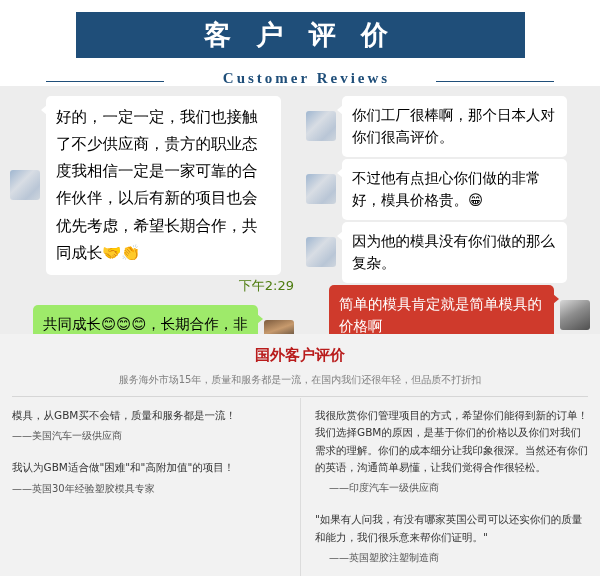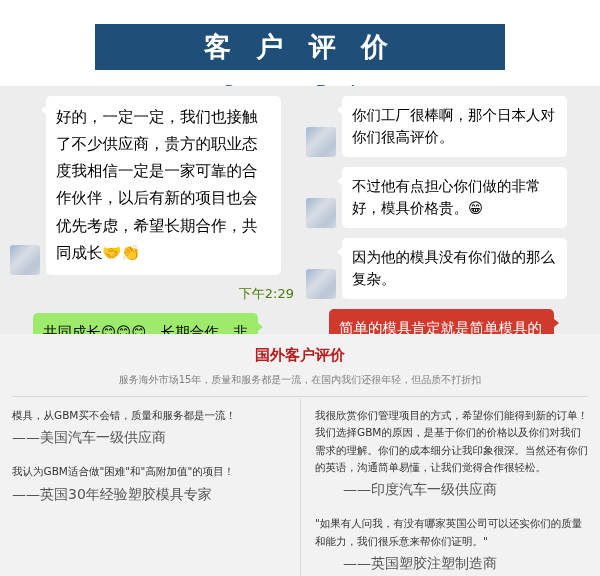--- a/index.html
+++ b/index.html
@@ -22,22 +22,22 @@
 
   
   .header {
     position: relative;
     height: 86px;
     background: #ffffff;
     padding-top: 4px;
     box-sizing: border-box;
   }
   .title-bar {
-    width: 410px;
-    margin: 20px auto 0 auto;
+    width: 449px;
+    margin: 8px auto 0 auto;
     height: 46px;
     background: #1f4e79;
     color: #ffffff;
     text-align: center;
     font-size: 27px;
     font-weight: bold;
     letter-spacing: 8px;
     line-height: 46px;
     font-family: "DejaVu Sans", sans-serif;
   }
@@ -79,22 +79,22 @@
   .chat-col {
     width: 50%;
     box-sizing: border-box;
     position: relative;
   }
   .chat-col.left { padding: 2px 6px 0 4px; }
   .chat-col.right { padding: 2px 4px 0 6px; }
 
   .msg-row {
     display: flex;
-    margin-bottom: 10px;
-    align-items: flex-end;
+    margin-bottom: 2px;
+    align-items: center;
   }
   .msg-row.from-me { justify-content: flex-end; }
 
   .avatar {
     width: 30px;
     height: 30px;
     border-radius: 3px;
     flex: 0 0 30px;
     background: #c8cdd6;
     overflow: hidden;
@@ -200,25 +200,25 @@
   }
   .col.left { padding-right: 14px; }
   .col.right { padding-left: 14px; border-left: 1px solid #dcdcdc; }
   .quote {
     font-size: 10.5px;
     color: #333333;
     line-height: 1.65;
     margin: 0 0 5px 0;
   }
   .source {
-    font-size: 14px;
+    font-size: 10px;
     color: #555555;
     margin: 0 0 16px 0;
   }
-  .source.indent { margin-left: 28px; }
+  .source.indent { margin-left: 14px; }
   .vsep {
     position: absolute;
     left: 300px;
     top: 64px;
     width: 1px;
     height: 168px;
     background: #dcdcdc;
   }
 </style>
 </head>

